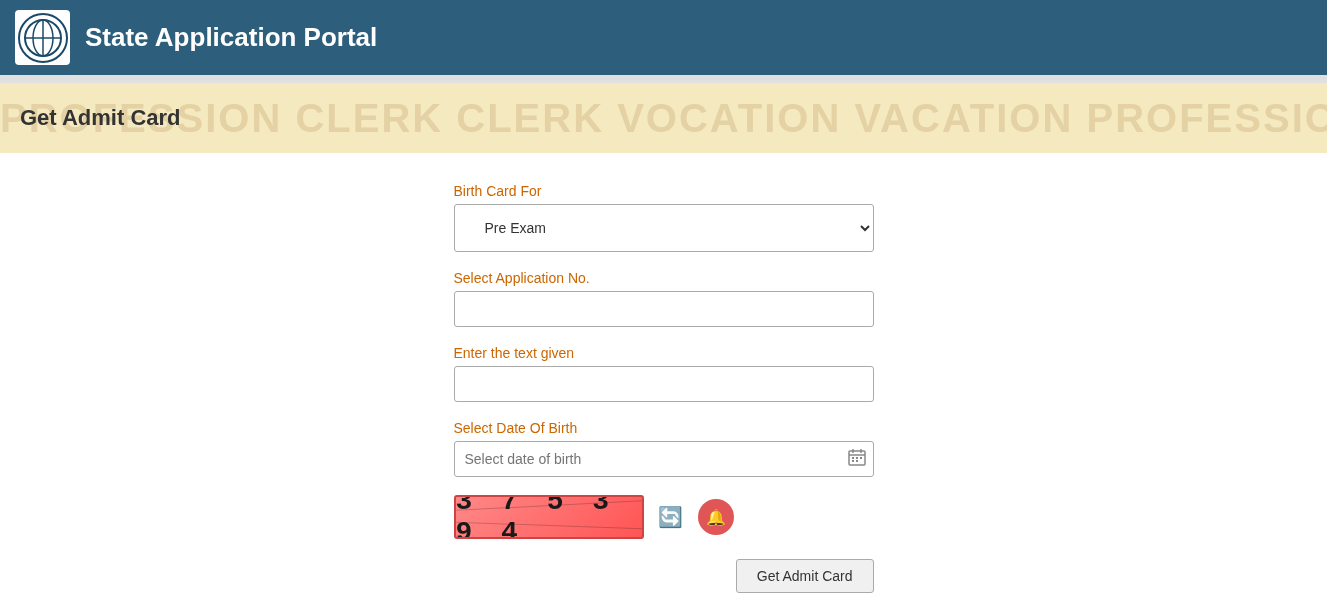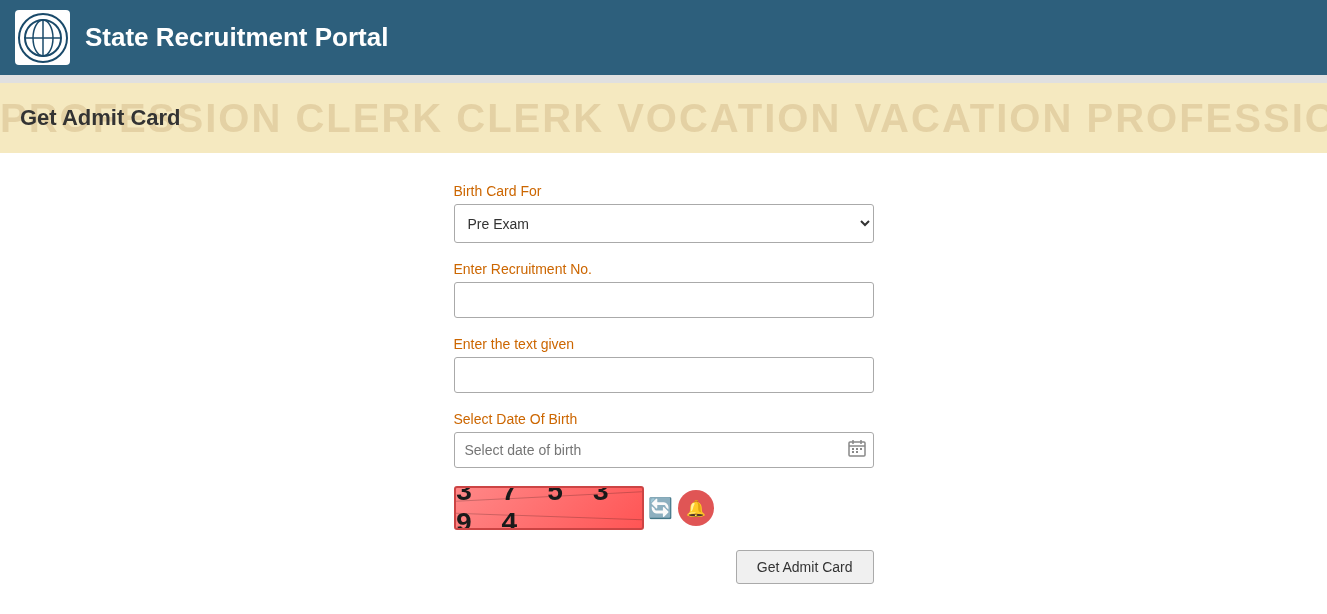--- a/index.html
+++ b/index.html
@@ -99,29 +99,29 @@
     .form-label {
       display: block;
       color: #cc6600;
       font-size: 14px;
       margin-bottom: 5px;
       font-weight: 500;
     }
 
     .form-select {
       width: 100%;
-      padding: 8px 9px;
+      padding: 8px 26px;
       border: 1px solid #aaa;
       border-radius: 3px;
       font-size: 14px;
       color: #333;
       background: white;
       appearance: auto;
       cursor: pointer;
-      height: 39px;
+      height: 48px;
     }
 
     .form-input {
       width: 100%;
       padding: 8px 10px;
       border: 1px solid #aaa;
       border-radius: 3px;
       font-size: 14px;
       color: #333;
       height: 36px;
@@ -147,20 +147,21 @@
       transform: translateY(-50%);
       color: #888;
       font-size: 16px;
       cursor: pointer;
     }
 
     
     .captcha-row {
       display: flex;
       align-items: center;
+      gap: 10px;
       margin-top: 5px;
     }
 
     .captcha-image {
       background: linear-gradient(135deg, #f88, #f55);
       border: 2px solid #c44;
       border-radius: 3px;
       width: 190px;
       height: 44px;
       display: flex;
@@ -238,42 +239,42 @@
   <div class="header-logo">
     <div class="logo-inner">
       <svg width="40" height="40" viewBox="0 0 40 40">
         <circle cx="20" cy="20" r="18" fill="none" stroke="#1a4a6a" stroke-width="2"></circle>
         <ellipse cx="20" cy="20" rx="10" ry="18" fill="none" stroke="#1a4a6a" stroke-width="1.5"></ellipse>
         <line x1="2" y1="20" x2="38" y2="20" stroke="#1a4a6a" stroke-width="1.5"></line>
         <line x1="20" y1="2" x2="20" y2="38" stroke="#1a4a6a" stroke-width="1.5"></line>
       </svg>
     </div>
   </div>
-  <div class="header-title">State Recruitment Portal</div>
+  <div class="header-title">State Application Portal</div>
 </div>
 
 <div class="separator"></div>
 
 <div class="banner">
   <div class="banner-bg-text">PROFESSION   CLERK   CLERK   VOCATION   VACATION   PROFESSION   MISSION   MONEY   PROFESSION   PRO</div>
   <div class="banner-title">Get Admit Card</div>
 </div>
 
 <div class="main-content">
   <div class="form-container">
 
     <div class="form-group">
       <label class="form-label">Birth Card For</label>
       <select class="form-select">
         <option value="pre_exam">Pre Exam</option>
       </select>
     </div>
 
     <div class="form-group">
-      <label class="form-label">Enter Recruitment No.</label>
+      <label class="form-label">Select Application No.</label>
       <input type="text" class="form-input" style="">
     </div>
 
     <div class="form-group">
       <label class="form-label">Enter the text given</label>
       <input type="text" class="form-input" style="">
     </div>
 
     <div class="form-group">
       <label class="form-label">Select Date Of Birth</label>

